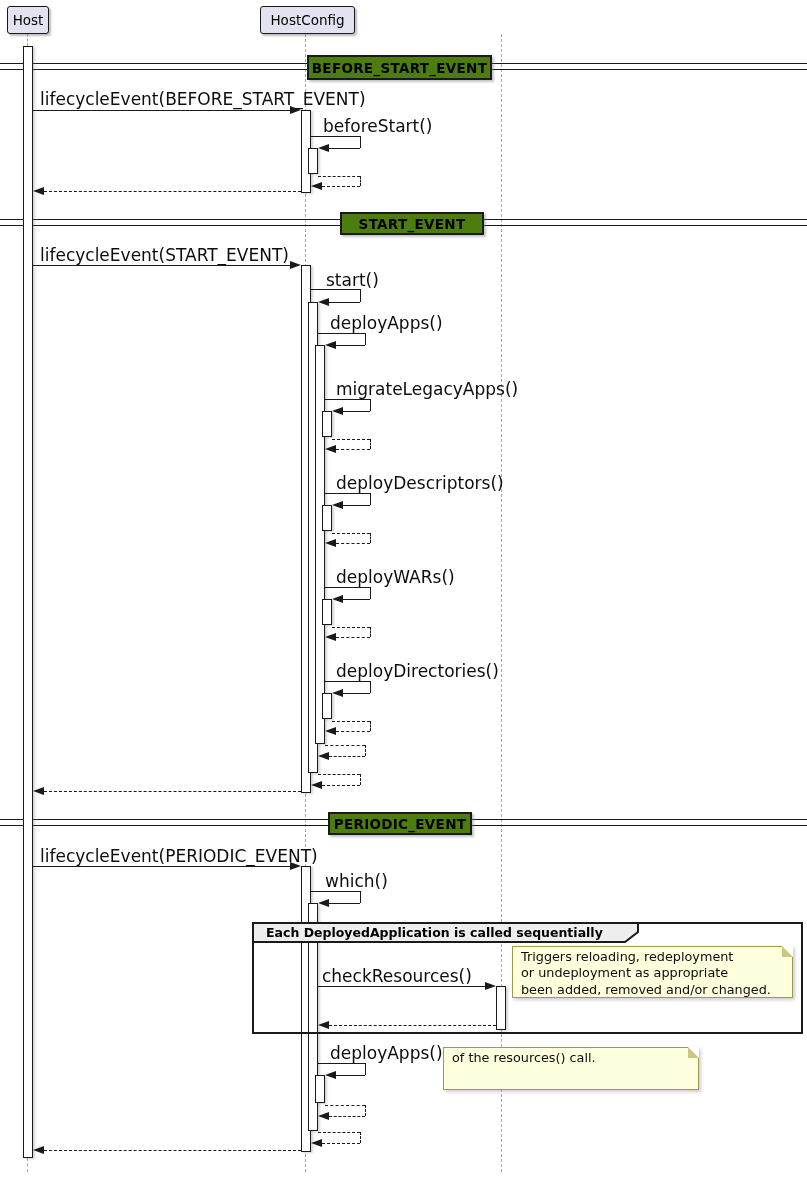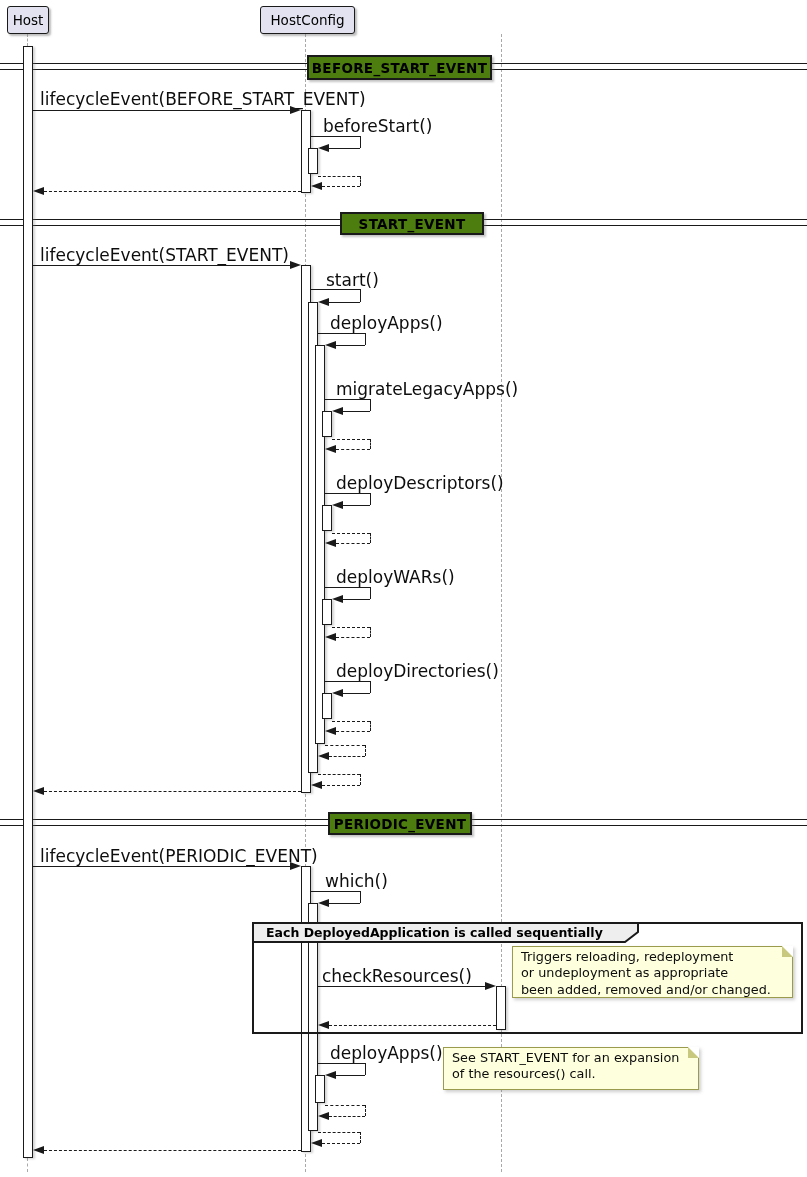--- a/index.html
+++ b/index.html
@@ -201,21 +201,20 @@
 
   <div class="note" style="left:512px;top:946px;width:281px;height:52px">
     <div class="fold"></div>
     <div>Triggers reloading, redeployment</div>
     <div>or undeployment as appropriate</div>
     <div>been added, removed and/or changed.</div>
   </div>
 
   <div class="note" style="left:443px;top:1047px;width:256px;height:43px">
     <div class="fold"></div>
-    <div>See START_EVENT for an expansion</div>
     <div>of the resources() call.</div>
   </div>
 
   <div class="lbl" style="left:330px;top:1046px">deployApps()</div>
   <div class="h" style="left:318px;top:1063px;width:47px"></div>
   <div class="v" style="left:365px;top:1063px;height:12px"></div>
   <div class="h" style="left:336px;top:1075px;width:29px"></div>
   <div class="al" style="left:325px;top:1071px"></div>
 
   <div class="hd" style="left:325px;top:1105px;width:40px"></div>

